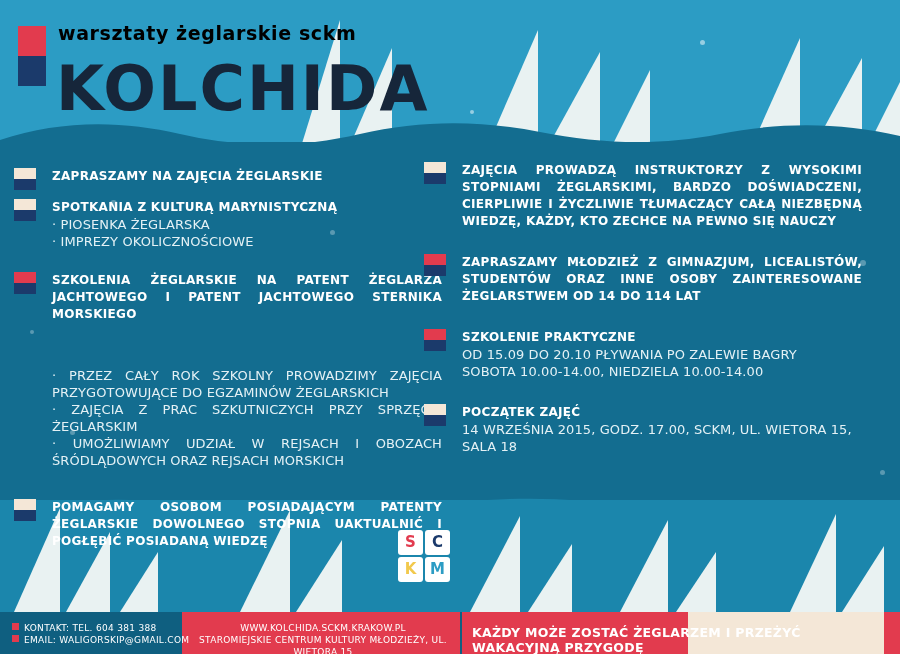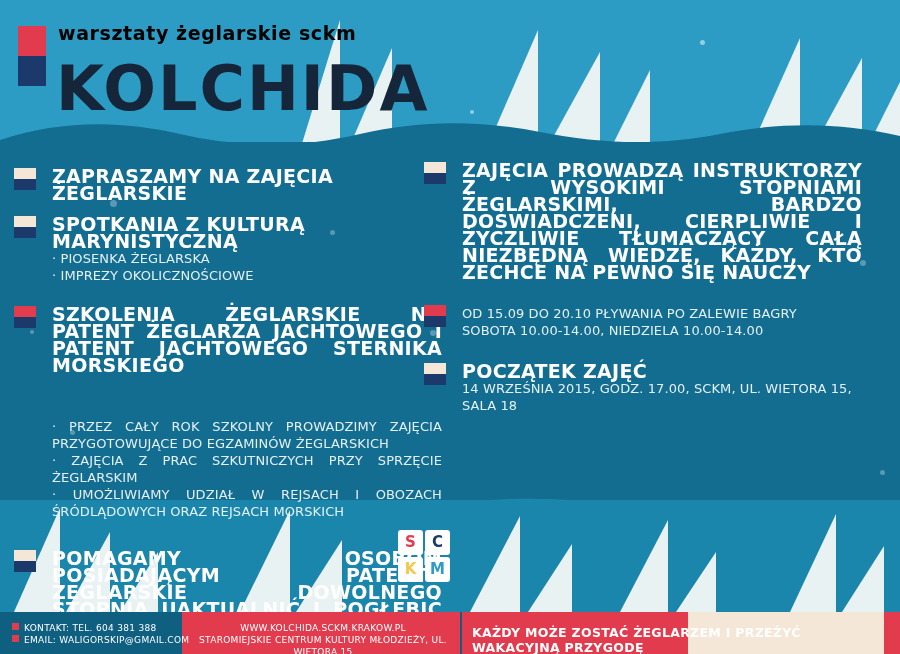--- a/index.html
+++ b/index.html
@@ -91,21 +91,21 @@
   }
   .bullet {
     position: absolute;
     left: -38px;
     width: 22px;
     height: 22px;
   }
   .bullet .b-top { width: 22px; height: 11px; }
   .bullet .b-bot { width: 22px; height: 11px; }
   .head {
-    font-size: 19px;
+    font-size: 12px;
     line-height: 17px;
     font-weight: bold;
     letter-spacing: 0.3px;
     color: #ffffff;
     font-family: "DejaVu Sans", sans-serif;
   }
   .body {
     font-size: 13px;
     line-height: 17px;
     color: #e4f1f5;
@@ -304,27 +304,35 @@
   <div class="col col-right">
 
     <div class="entry">
       <div class="bullet">
         <div class="b-top" style="background:#f4e7d7"></div>
           <div class="b-bot" style="background:#1b3a6b"></div>
       </div>
       <div class="head just">ZAJĘCIA PROWADZĄ INSTRUKTORZY Z WYSOKIMI STOPNIAMI ŻEGLARSKIMI, BARDZO DOŚWIADCZENI, CIERPLIWIE I ŻYCZLIWIE TŁUMACZĄCY CAŁĄ NIEZBĘDNĄ WIEDZĘ, KAŻDY, KTO ZECHCE NA PEWNO SIĘ NAUCZY</div>
     </div>
 
-
-
     <div class="entry" style="margin-top:24px;">
       <div class="bullet">
         <div class="b-top" style="background:#e23b4e"></div>
           <div class="b-bot" style="background:#1b3a6b"></div>
       </div>
+      <div class="head just">ZAPRASZAMY MŁODZIEŻ Z GIMNAZJUM, LICEALISTÓW, STUDENTÓW ORAZ INNE OSOBY ZAINTERESOWANE ŻEGLARSTWEM OD 14 DO 114 LAT</div>
+    </div>
+
+
+    <div class="entry" style="margin-top:24px;">
+      <div class="bullet">
+        <div class="b-top" style="background:#e23b4e"></div>
+          <div class="b-bot" style="background:#1b3a6b"></div>
+      </div>
+      <div class="head">SZKOLENIE PRAKTYCZNE</div>
       <div class="body" style="white-space:pre-line">OD 15.09 DO 20.10 PŁYWANIA PO ZALEWIE BAGRY
 SOBOTA 10.00-14.00, NIEDZIELA 10.00-14.00</div>
     </div>
 
     <div class="entry" style="margin-top:24px;">
       <div class="bullet">
         <div class="b-top" style="background:#f4e7d7"></div>
           <div class="b-bot" style="background:#1b3a6b"></div>
       </div>
       <div class="head">POCZĄTEK ZAJĘĆ</div>

